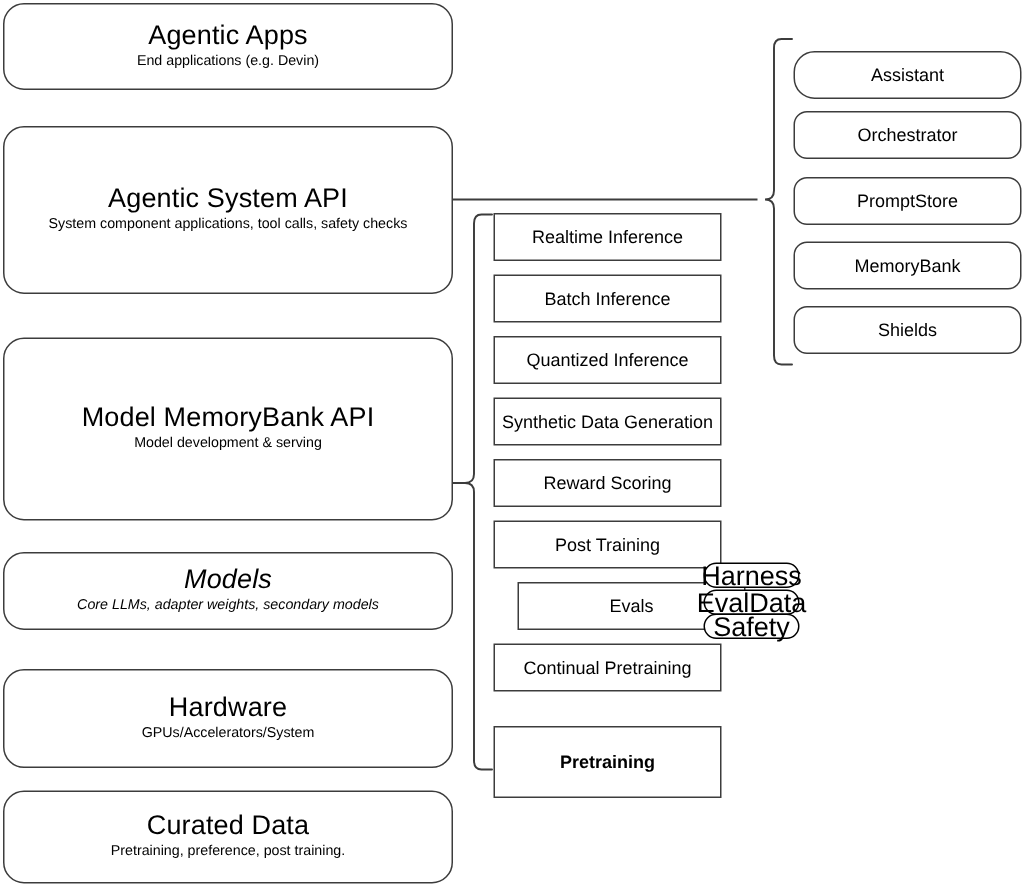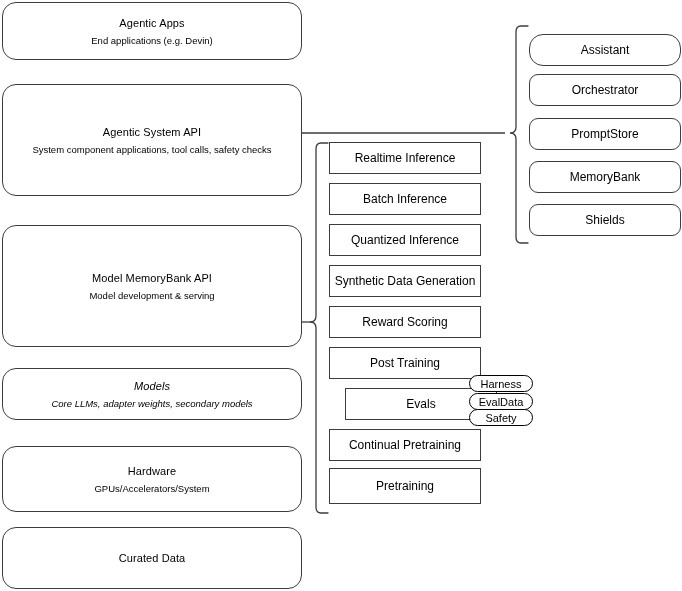--- a/index.html
+++ b/index.html
@@ -27,21 +27,21 @@
     flex-direction: column;
     align-items: center;
     justify-content: center;
     text-align: center;
   }
   .layer {
     border-radius: 14px;
     border-width: 1px;
   }
   .layer .title {
-    font-size: 11px;
+    font-size: 18px;
     line-height: 16px;
     letter-spacing: 0.1px;
   }
   .layer .subtitle {
     font-size: 9.5px;
     line-height: 13px;
     margin-top: 3px;
   }
   .capability {
     border-radius: 0;
@@ -50,21 +50,21 @@
     border-color: #3c3c3c;
   }
   .component {
     border-radius: 9px;
     font-size: 12px;
     line-height: 15px;
     border-color: #3c3c3c;
   }
   .pill {
     border-radius: 999px;
-    font-size: 11px;
+    font-size: 18px;
     line-height: 14px;
     border: 1px solid #000000;
     background: #ffffff;
   }
   .svg-layer {
     position: absolute;
     left: 0;
     top: 0;
     width: 682px;
     height: 591px;
@@ -107,20 +107,21 @@
     <div class="subtitle">Core LLMs, adapter weights, secondary models</div>
   </div>
 
   <div class="node layer" style="left:2px; top:446px; width:300px; height:66px;">
     <div class="title">Hardware</div>
     <div class="subtitle">GPUs/Accelerators/System</div>
   </div>
 
   <div class="node layer" style="left:2px; top:527px; width:300px; height:62px;">
     <div class="title">Curated Data</div>
+    <div class="subtitle">Pretraining, preference, post training.</div>
   </div>
 
   <div class="node capability" style="left:329px; top:142px; width:152px; height:32px;">
     <span>Realtime Inference</span>
   </div>
   <div class="node capability" style="left:329px; top:183px; width:152px; height:32px;">
     <span>Batch Inference</span>
   </div>
   <div class="node capability" style="left:329px; top:224px; width:152px; height:32px;">
     <span>Quantized Inference</span>
@@ -133,21 +134,21 @@
   </div>
   <div class="node capability" style="left:329px; top:347px; width:152px; height:32px;">
     <span>Post Training</span>
   </div>
   <div class="node capability" style="left:329px; top:388px; width:152px; height:32px;margin-left:16px;">
     <span>Evals</span>
   </div>
   <div class="node capability" style="left:329px; top:429px; width:152px; height:32px;">
     <span>Continual Pretraining</span>
   </div>
-  <div class="node capability" style="left:329px; top:468px; width:152px; height:36px;">
+  <div class="node capability" style="left:329px; top:484px; width:152px; height:48px;font-weight:bold;">
     <span>Pretraining</span>
   </div>
 
   <div class="node pill" style="left:469px; top:375px; width:64px; height:17px; z-index:5;">
     <span>Harness</span>
   </div>
   <div class="node pill" style="left:469px; top:393px; width:64px; height:17px; z-index:6;">
     <span>EvalData</span>
   </div>
   <div class="node pill" style="left:469px; top:409px; width:64px; height:17px; z-index:7;">

